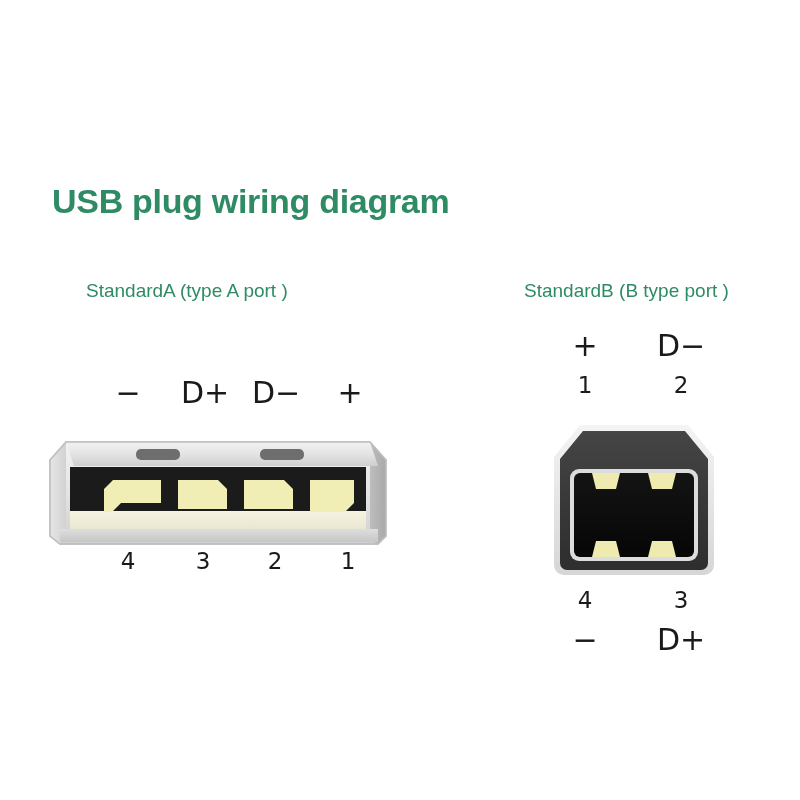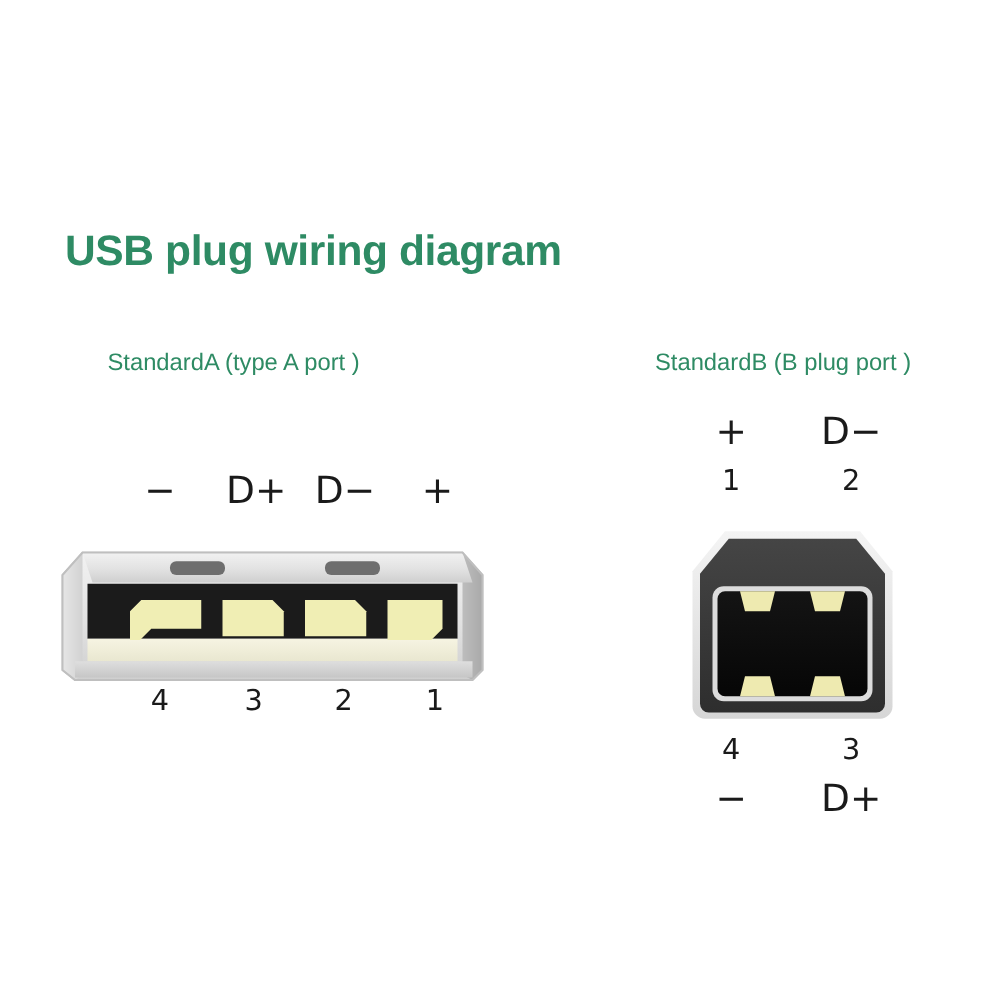--- a/index.html
+++ b/index.html
@@ -185,21 +185,21 @@
     </svg>
   </div>
 
   <div id="row-a-num">
     <div class="cell pin-num" style="left:40px;">4</div>
     <div class="cell pin-num" style="left:115px;">3</div>
     <div class="cell pin-num" style="left:187px;">2</div>
     <div class="cell pin-num" style="left:260px;">1</div>
   </div>
 
-  <div class="section-title" id="title-b">StandardB (B plug port )</div>
+  <div class="section-title" id="title-b">StandardB (B type port )</div>
 
   <div id="row-b-sig-top" class="brow">
     <div class="cell c0 pin-text">+</div>
     <div class="cell c1 pin-text">D−</div>
   </div>
 
   <div id="row-b-num-top" class="brow">
     <div class="cell c0 pin-num">1</div>
     <div class="cell c1 pin-num">2</div>
   </div>

